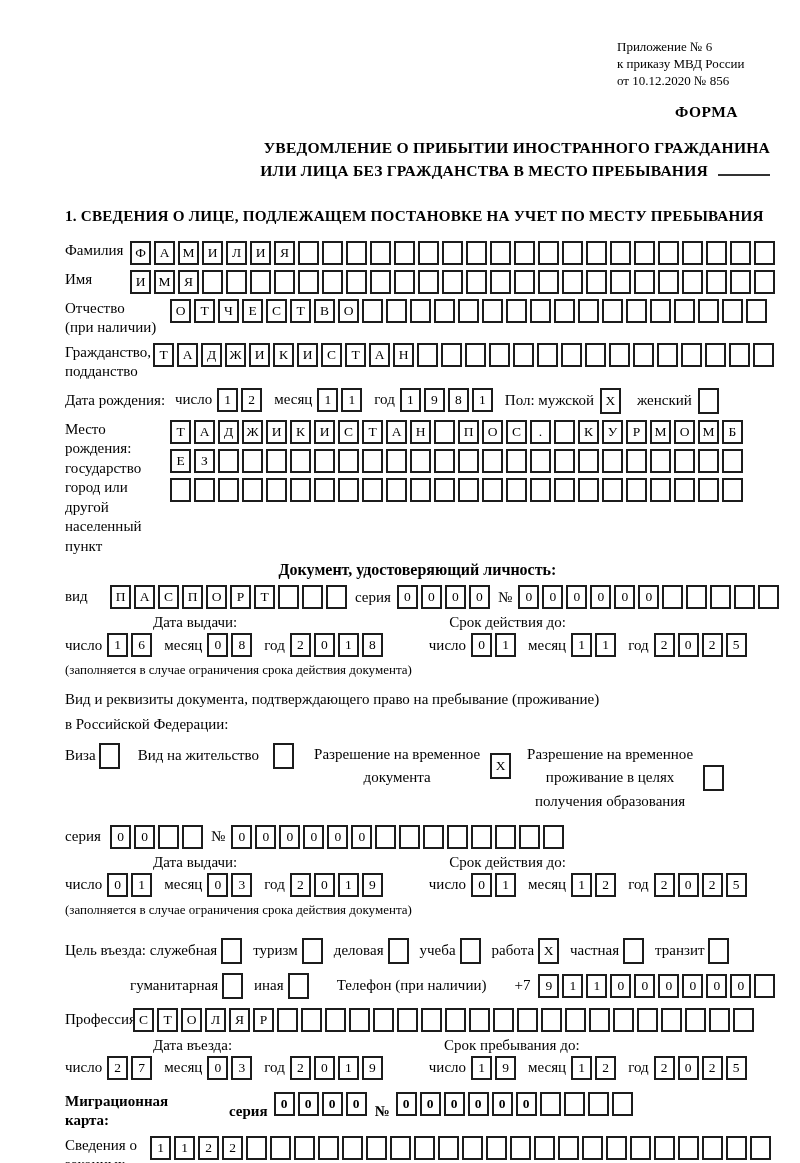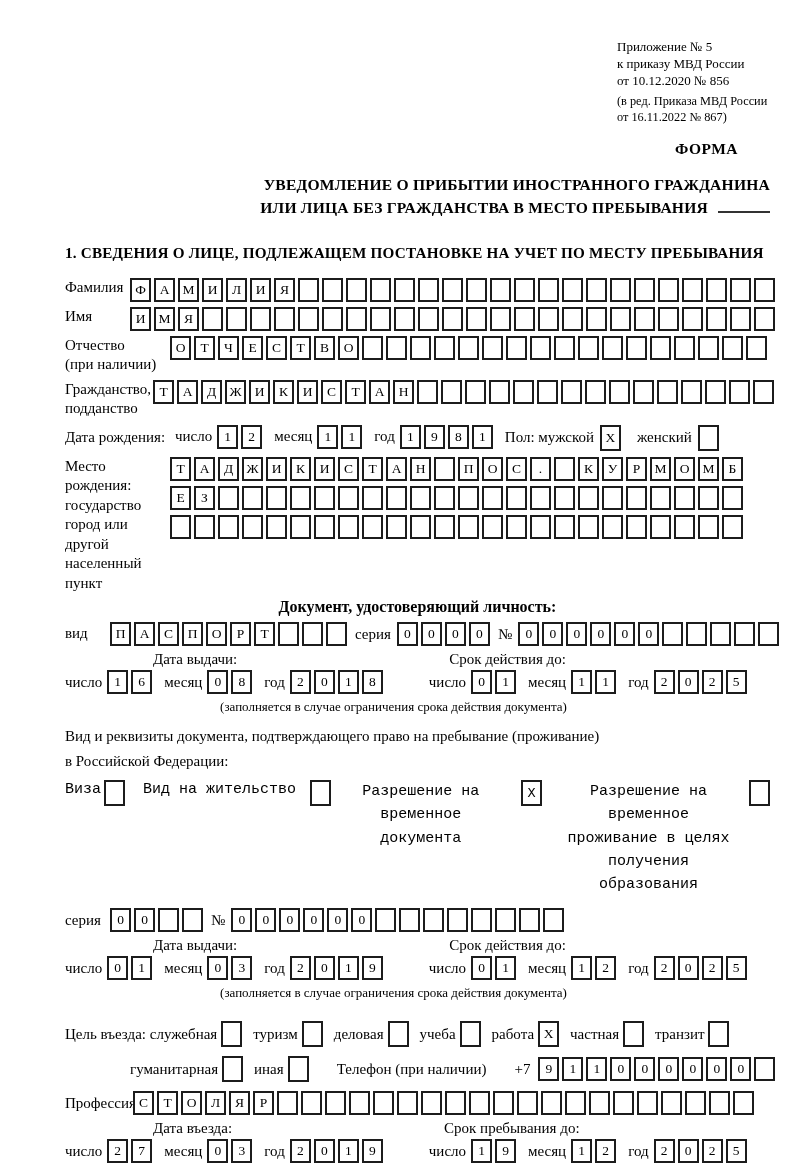--- a/index.html
+++ b/index.html
@@ -25,47 +25,43 @@
   .stack > .cells:last-child { margin-bottom:0; }
 
   .ilbl { font-size:15px; align-self:center; margin:0 6px 0 8px; flex-shrink:0; }
   .dgroup { display:flex; align-items:center; }
   .dgroup .dlbl { font-size:15px; margin:0 5px 0 12px; }
   .dgroup .dlbl:first-child { margin-left:0; }
   .dhead { display:flex; font-size:15px; margin:4px 0 2px; }
   .dhead .dh-left { margin-left:88px; }
   .dhead .dh-right { margin-left:212px; }
   .dates .rgap { margin-left:46px; }
-  .note { font-size:13px; text-align:center; padding-right:48px; margin:3px 0 10px; }
+  .note { font-size:13px; text-align:left; padding-right:48px; margin:3px 0 10px; }
 
   .center-b { text-align:center; font-weight:bold; font-size:16px; margin:4px 0 6px; }
   .para { font-size:15px; margin:8px 0 2px; line-height:1.5; }
   .cbrow { display:flex; align-items:flex-start; margin:8px 0 12px; }
-  .cbitem { display:flex; align-items:flex-start;font-family:Liberation Mono, monospace; }
+  .cbitem { display:flex; align-items:center; }
   .cbitem .cells { margin-left:6px; }
   .cbtext { text-align:center; font-size:15px; line-height:1.55; }
   .goal { display:flex; align-items:center; font-size:15px; }
   .goal .lbl { margin-right:4px; }
   .goal .gap { margin-left:11px;text-align:center; }
   .indent { margin-left:65px; }
   .reps { margin-top:2px; }
 </style>
 </head>
 <body>
 
 <div class="page">
 
   <div class="hdr">
-    <div>Приложение № 5</div>
+    <div>Приложение № 6</div>
     <div>к приказу МВД России</div>
     <div>от 10.12.2020 № 856</div>
-    <div class="hdr-sub">
-      <div>(в ред. Приказа МВД России</div>
-      <div>от 16.11.2022 № 867)</div>
-    </div>
   </div>
 
   <div class="forma">ФОРМА</div>
 
   <div class="title">
     <div>УВЕДОМЛЕНИЕ О ПРИБЫТИИ ИНОСТРАННОГО ГРАЖДАНИНА</div>
     <div><span>ИЛИ ЛИЦА БЕЗ ГРАЖДАНСТВА В МЕСТО ПРЕБЫВАНИЯ</span><span class="uline"></span></div>
   </div>
 
   <div class="sec1">1. СВЕДЕНИЯ О ЛИЦЕ, ПОДЛЕЖАЩЕМ ПОСТАНОВКЕ НА УЧЕТ ПО МЕСТУ ПРЕБЫВАНИЯ</div>

